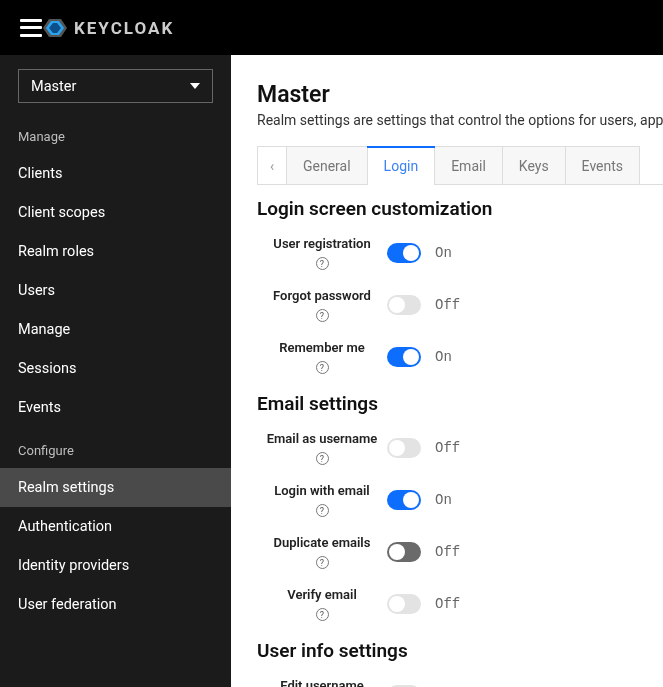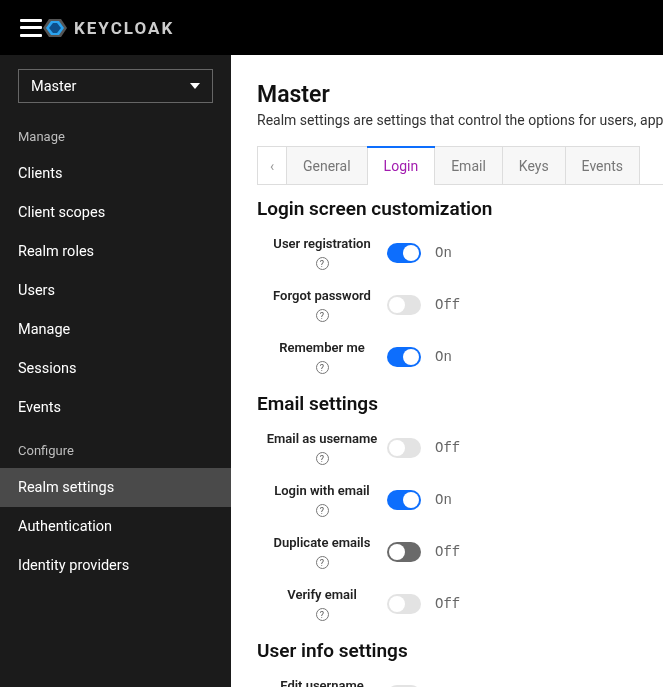--- a/index.html
+++ b/index.html
@@ -134,21 +134,21 @@
     color: #777;
     cursor: pointer;
     border: 1px solid #ddd;
     border-left: none;
     border-bottom: none;
     background: #f7f7f7;
     white-space: nowrap;
   }
   .tab.active {
     background: #fff;
-    color: #a21caf;
+    color: #3b82f6;
     position: relative;
   }
   .tab.active::before {
     content: "";
     position: absolute;
     top: -1px; left: -1px; right: -1px;
     height: 2px;
     background: #0d6efd;
   }
   .tab.active::after{
@@ -258,20 +258,21 @@
     <div class="nav-item">Realm roles</div>
     <div class="nav-item">Users</div>
     <div class="nav-item">Manage</div>
     <div class="nav-item">Sessions</div>
     <div class="nav-item">Events</div>
 
     <div class="section-label">Configure</div>
     <div class="nav-item active">Realm settings</div>
     <div class="nav-item">Authentication</div>
     <div class="nav-item">Identity providers</div>
+    <div class="nav-item">User federation</div>
   </div>
 
   <div class="main">
     <div class="page-title">Master</div>
     <div class="page-sub">Realm settings are settings that control the options for users, application</div>
 
     <div class="tabstrip">
       <div class="tab-scroll-left">
         <span>‹</span>
       </div>

